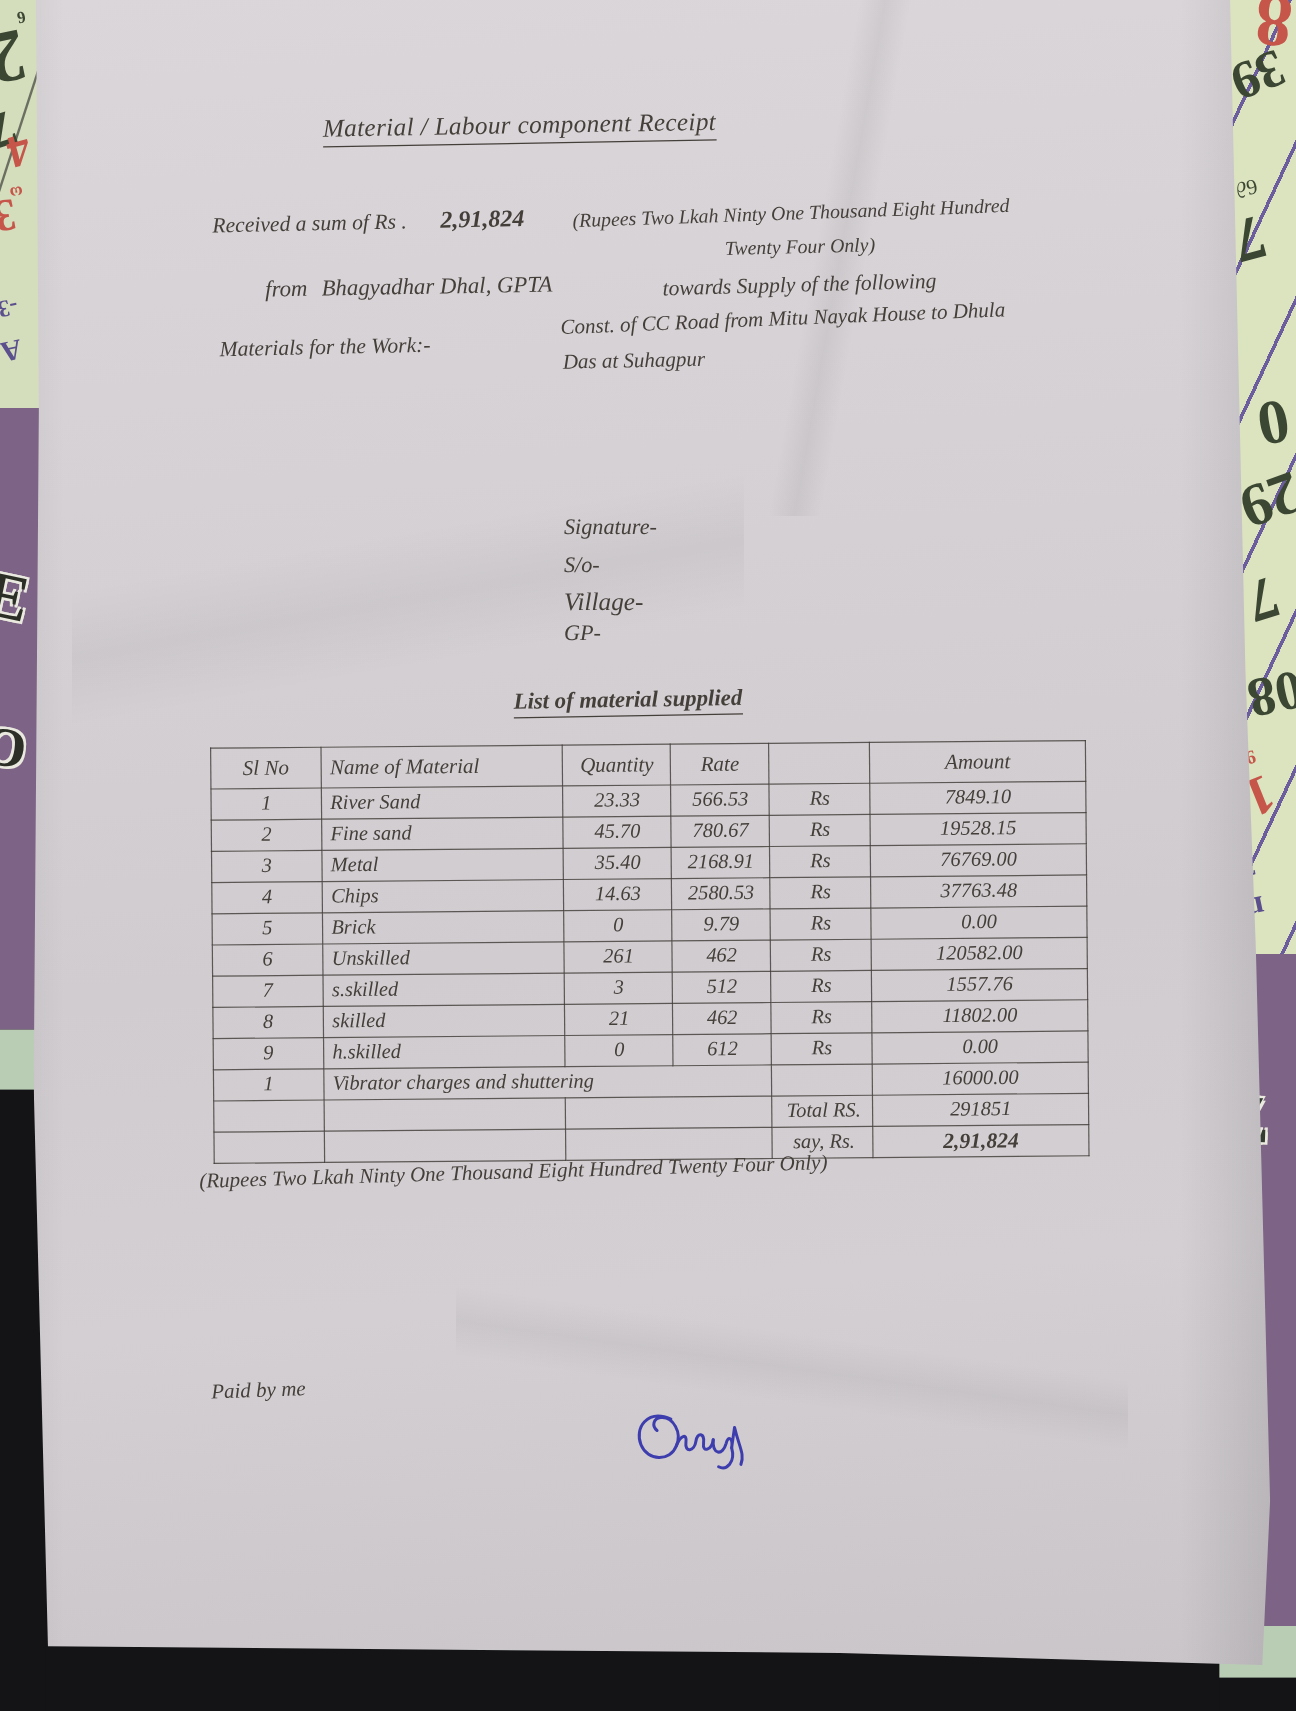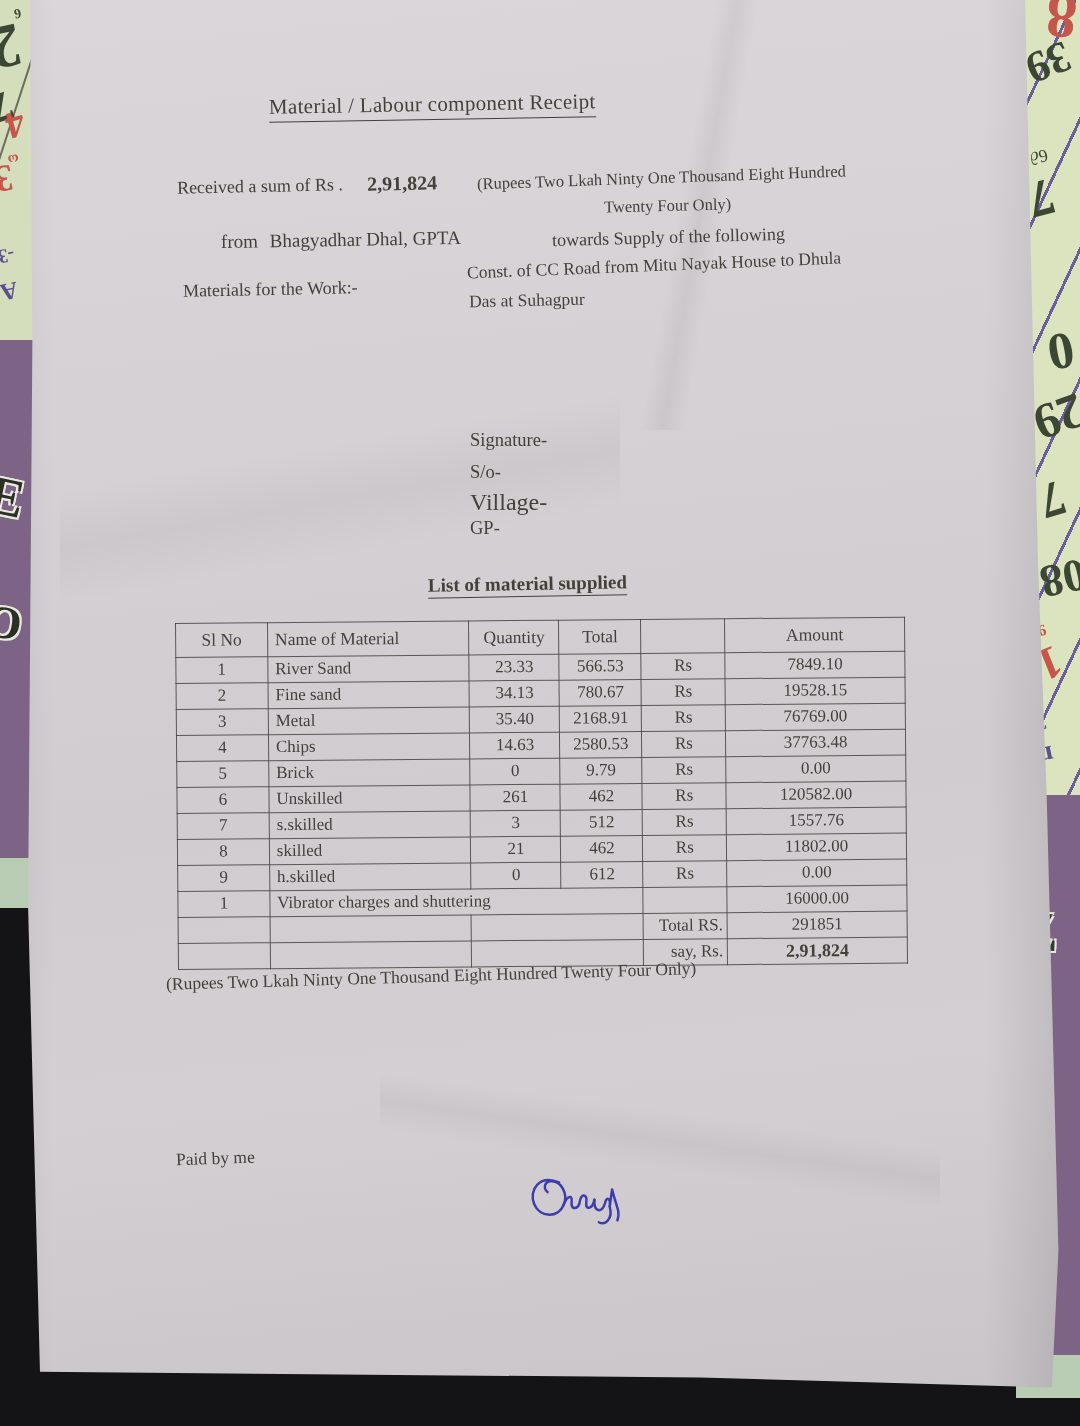--- a/index.html
+++ b/index.html
@@ -36,52 +36,52 @@
   .crease1{left:600px;top:0;width:200px;height:430px;
     background:linear-gradient(100deg,transparent 42%,rgba(0,0,0,.05) 50%,transparent 58%);}
   .crease2{left:60px;top:300px;width:560px;height:380px;
     background:linear-gradient(170deg,transparent 40%,rgba(0,0,0,.04) 52%,transparent 64%);}
   .crease3{left:380px;top:1030px;width:560px;height:220px;
     background:linear-gradient(8deg,transparent 40%,rgba(0,0,0,.045) 50%,transparent 60%);}
   .edgeshade{position:absolute;left:0;top:0;width:100%;height:100%;
     background:linear-gradient(90deg,rgba(0,0,0,.07),transparent 5%,transparent 91%,rgba(0,0,0,.12));}
 
   
-  .content{position:absolute;left:0;top:0;width:1080px;height:1426px;color:var(--ink);}
+  .content{position:absolute;left:0;top:0;width:1080px;height:1426px;color:var(--ink);font-style:italic;}
   .line{position:absolute;white-space:nowrap;}
   .doc-title{left:269px;top:92px;font-size:21px;letter-spacing:.3px;border-bottom:1.6px solid var(--ink);
     padding-bottom:2px;transform:rotate(-1deg);}
   .received-label{left:177px;top:176px;font-size:18px;transform:rotate(-1.2deg);}
   .received-amount{left:367px;top:172px;font-size:20px;font-weight:700;transform:rotate(-1.2deg);}
   .words1{left:477px;top:168px;font-size:16.5px;transform:rotate(-2deg);}
   .words2{left:604px;top:196px;font-size:16.5px;transform:rotate(-1.4deg);}
   .from-line{left:221px;top:229px;font-size:19px;transform:rotate(-1deg);}
   .towards{left:552px;top:227px;font-size:18px;transform:rotate(-1.6deg);}
   .materials-label{left:183px;top:279px;font-size:18px;transform:rotate(-1.2deg);}
   .work1{left:467px;top:255px;font-size:17.5px;transform:rotate(-2.3deg);}
   .work2{left:469px;top:290px;font-size:17.5px;transform:rotate(-1.2deg);}
   .sig1{left:470px;top:430px;font-size:18.5px;}
   .sig2{left:470px;top:462px;font-size:18.5px;}
-  .sig3{left:470px;top:489px;font-size:24px;}
+  .sig3{left:470px;top:489px;font-size:21px;}
   .sig4{left:470px;top:518px;font-size:18.5px;}
   .list-title{left:428px;top:573px;font-size:19px;font-weight:600;border-bottom:1.6px solid var(--ink);
     padding-bottom:1px;transform:rotate(-1deg);}
   .footer-words{left:166px;top:966px;font-size:17.5px;transform:rotate(-1.7deg);}
   .paid-by{left:176px;top:1148px;font-size:17.5px;transform:rotate(-2deg);}
 
   
   .mat-table{position:absolute;left:175px;top:623px;width:730px;border-collapse:collapse;
     transform:rotate(-.5deg);transform-origin:top left;color:var(--ink);}
   .mat-table td{border:1.4px solid var(--table-border);font-size:17px;padding:0 4px;line-height:1.1;
     vertical-align:middle;}
   .mat-table tr.hdr td{height:33px;font-size:17.5px;}
   .mat-table tr.row td{height:25px;}
   .c-sl,.c-qty,.c-rate,.c-cur,.c-amt{text-align:center;}
   .c-name{text-align:left;padding-left:7px !important;}
-  .c-label{text-align:right;padding-left:6px !important;}
+  .c-label{text-align:center;padding-left:6px !important;}
   .bold{font-weight:700;font-size:18px !important;}
 
   
   .signature-wrap{position:absolute;left:522px;top:1168px;width:104px;height:74px;transform:rotate(-6deg);}
   .signature-wrap svg{width:100%;height:100%;}
 </style>
 </head>
 <body>
 
 <div class="page">
@@ -162,36 +162,36 @@
           <col style="width:90px">
         <col style="width:82px">
           <col style="width:84px">
           <col style="width:180px">
       </colgroup>
       <tbody>
           <tr class="hdr">
         <td class="c-sl">Sl No</td>
         <td class="c-name">Name of Material</td>
         <td class="c-qty">Quantity</td>
-        <td class="c-rate">Total</td>
+        <td class="c-rate">Rate</td>
         <td class="c-cur"></td>
         <td class="c-amt">Amount</td>
       </tr>
       <tr class="row">
         <td class="c-sl">1</td>
             <td class="c-name">River Sand</td>
             <td class="c-qty">23.33</td>
             <td class="c-rate">566.53</td>
             <td class="c-cur">Rs</td>
             <td class="c-amt">7849.10</td>
       </tr>
       <tr class="row">
         <td class="c-sl">2</td>
             <td class="c-name">Fine sand</td>
-            <td class="c-qty">34.13</td>
+            <td class="c-qty">45.70</td>
             <td class="c-rate">780.67</td>
             <td class="c-cur">Rs</td>
             <td class="c-amt">19528.15</td>
       </tr>
       <tr class="row">
         <td class="c-sl">3</td>
             <td class="c-name">Metal</td>
             <td class="c-qty">35.40</td>
             <td class="c-rate">2168.91</td>
             <td class="c-cur">Rs</td>

